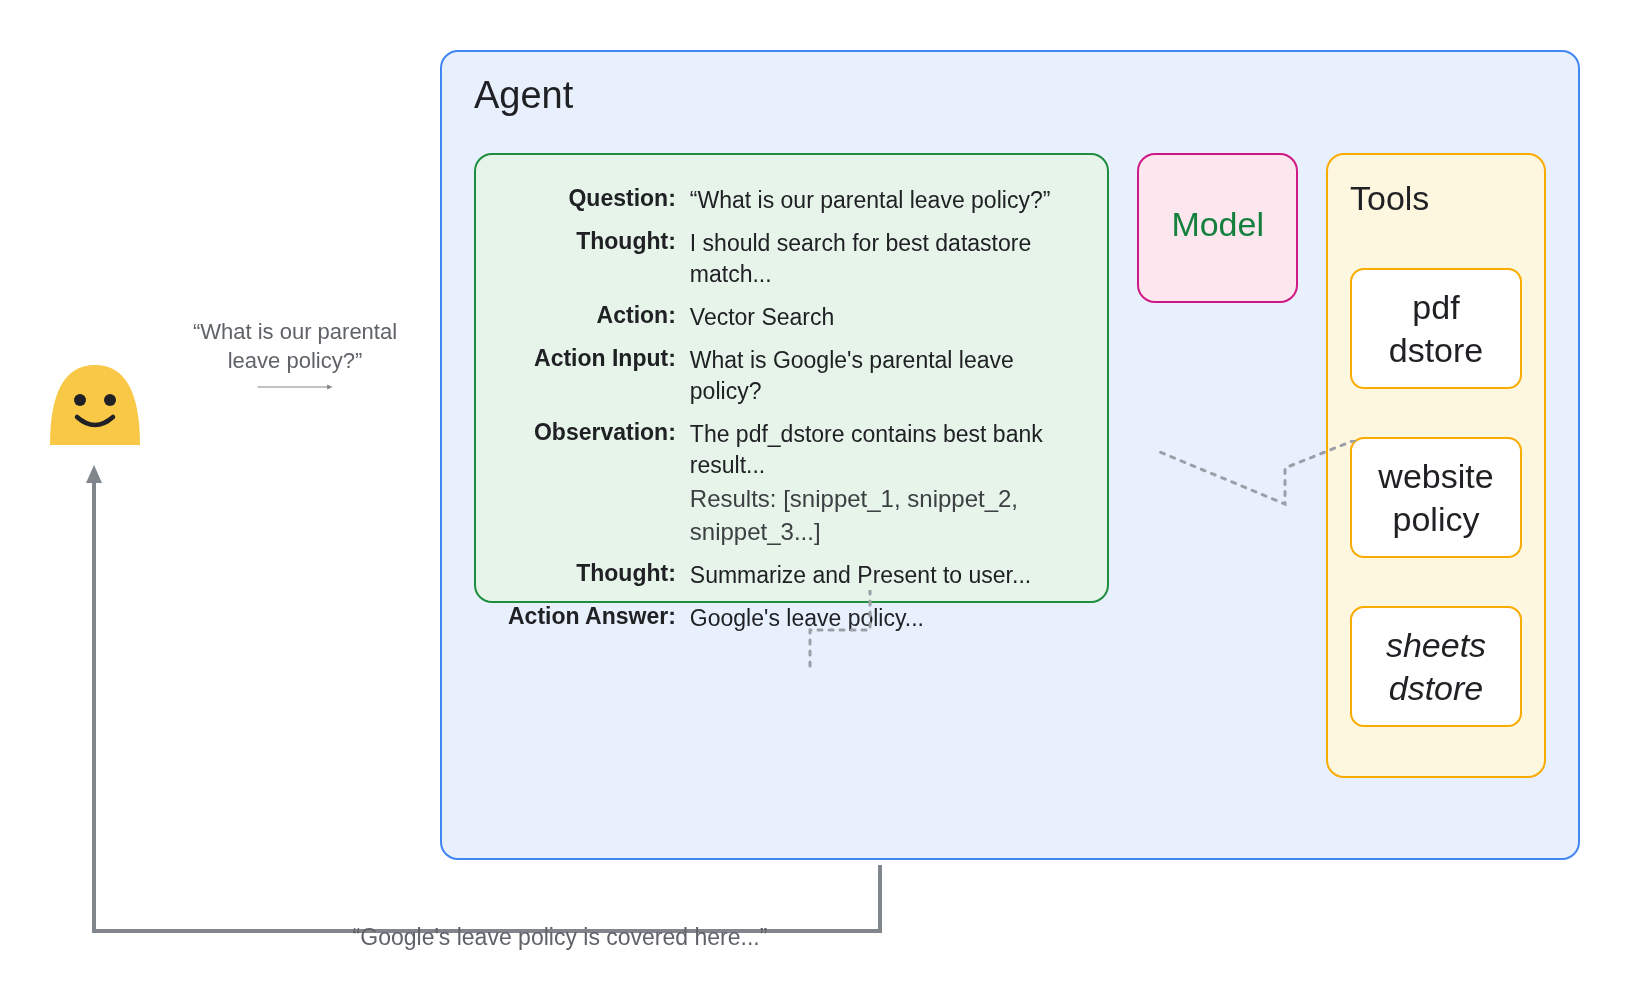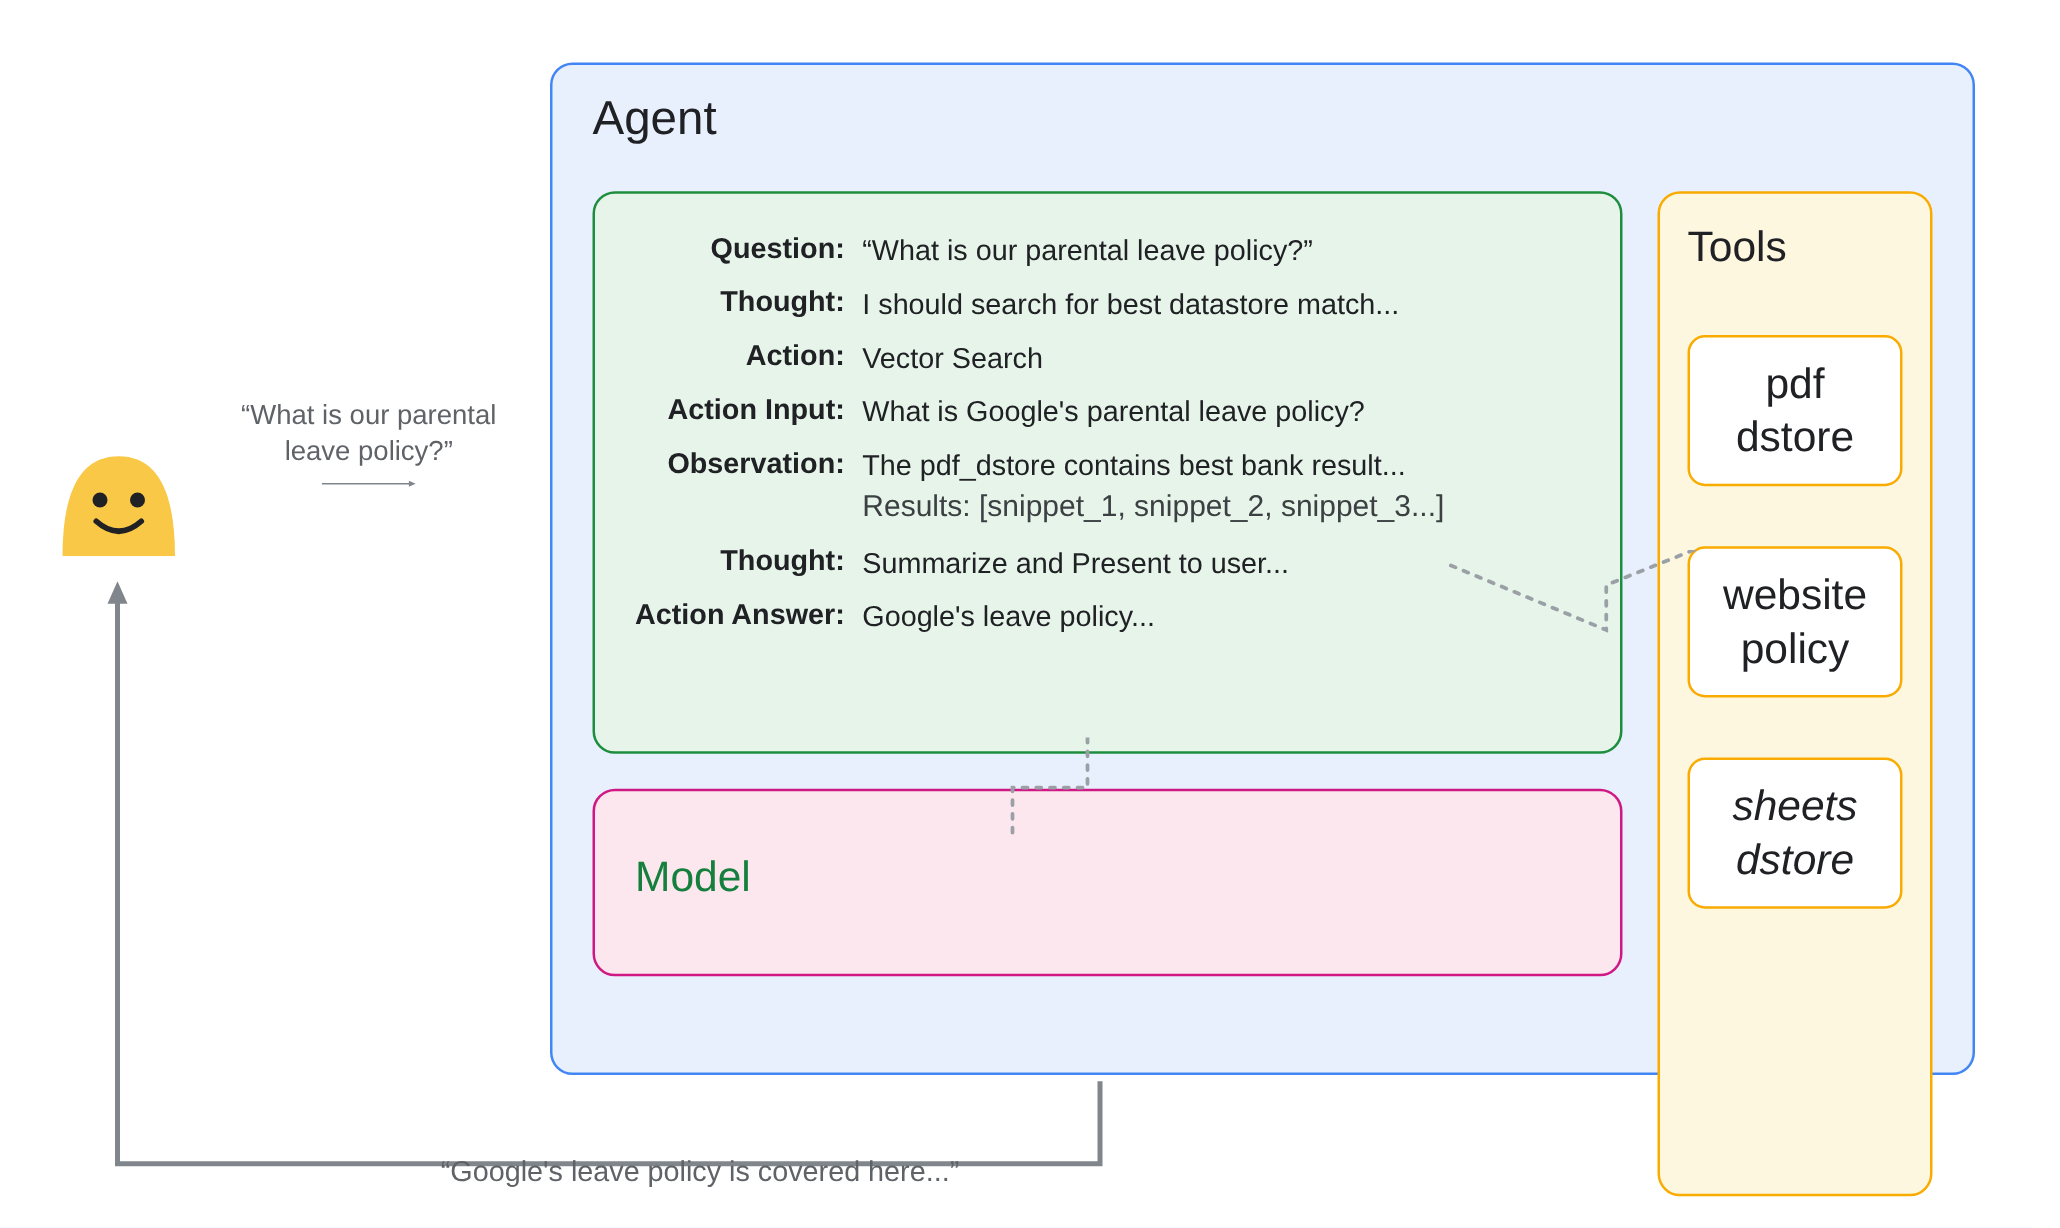--- a/index.html
+++ b/index.html
@@ -63,21 +63,21 @@
   .agent-inner {
     display: flex;
     gap: 28px;
     height: calc(100% - 70px);
   }
 
   
   .reasoning-col {
     flex: 1;
     display: flex;
-    flex-direction: column;
+    flex-direction: row;
     gap: 28px;
   }
   .reasoning-panel {
     background: #e6f4ea;
     border: 2.5px solid #1e8e3e;
     border-radius: 18px;
     padding: 30px 32px;
     height: 450px;
     position: relative;
   }
@@ -126,21 +126,21 @@
 
   
   .tools-panel {
     width: 220px;
     background: #fef7e0;
     border: 2.5px solid #f9ab00;
     border-radius: 18px;
     padding: 24px 22px;
     display: flex;
     flex-direction: column;
-    height: 804px;
+    height: 625px;
   }
   .tools-title {
     font-size: 34px;
     font-weight: 400;
     color: #202124;
     margin-bottom: 50px;
   }
   .tool-item {
     background: #ffffff;
     border: 2px solid #f9ab00;

